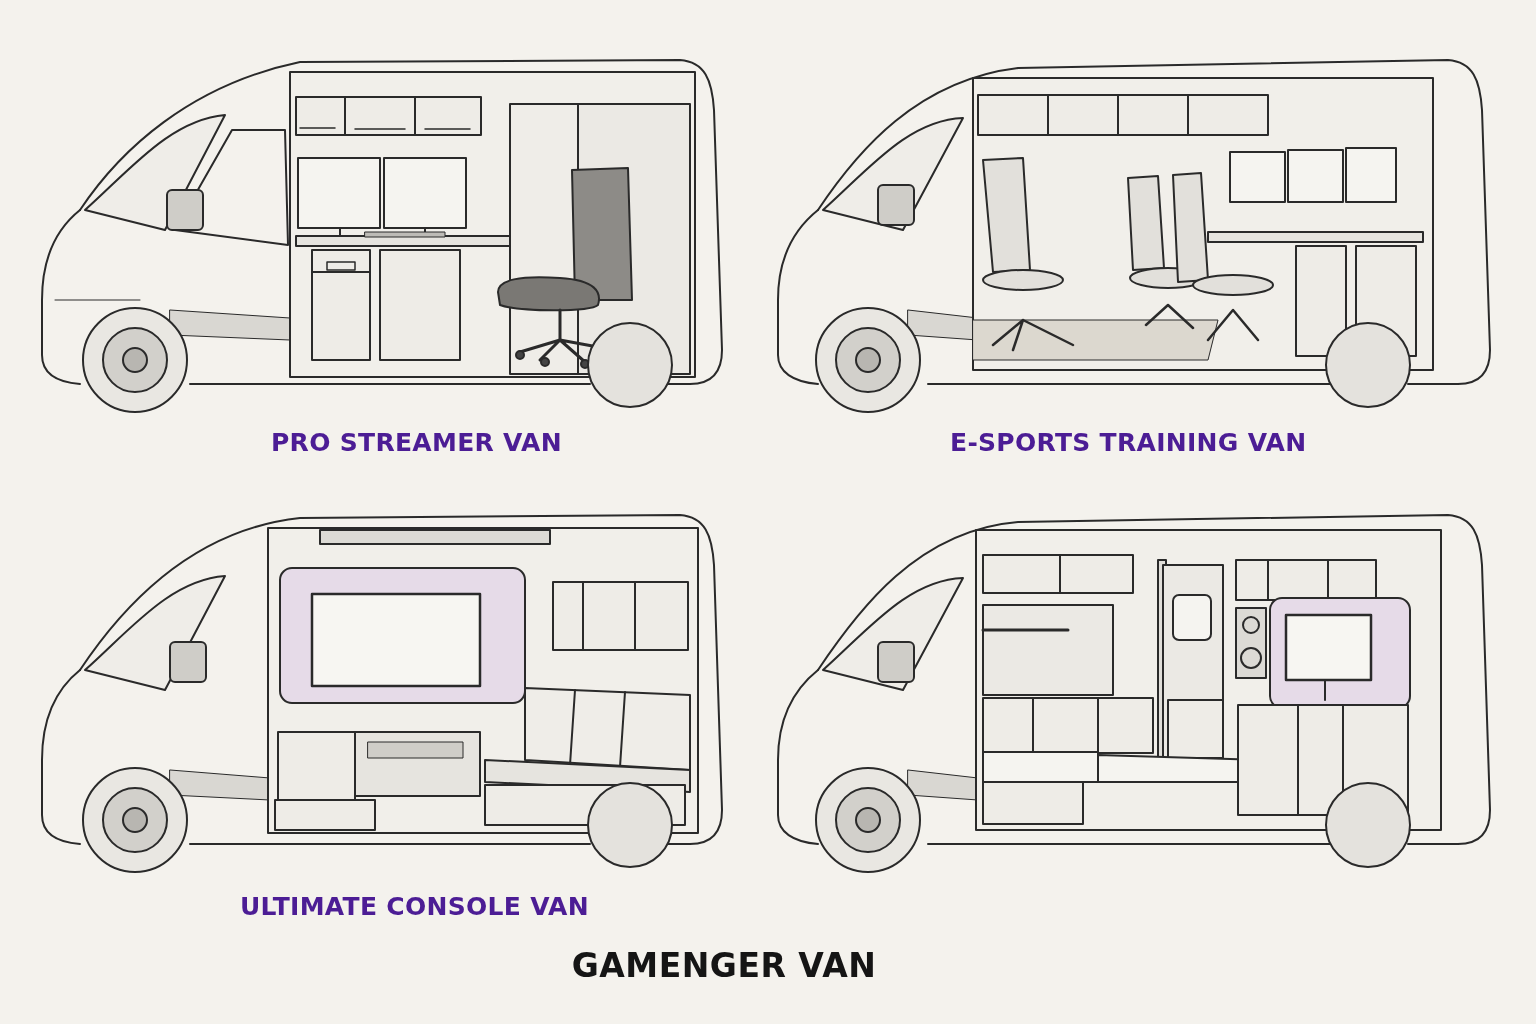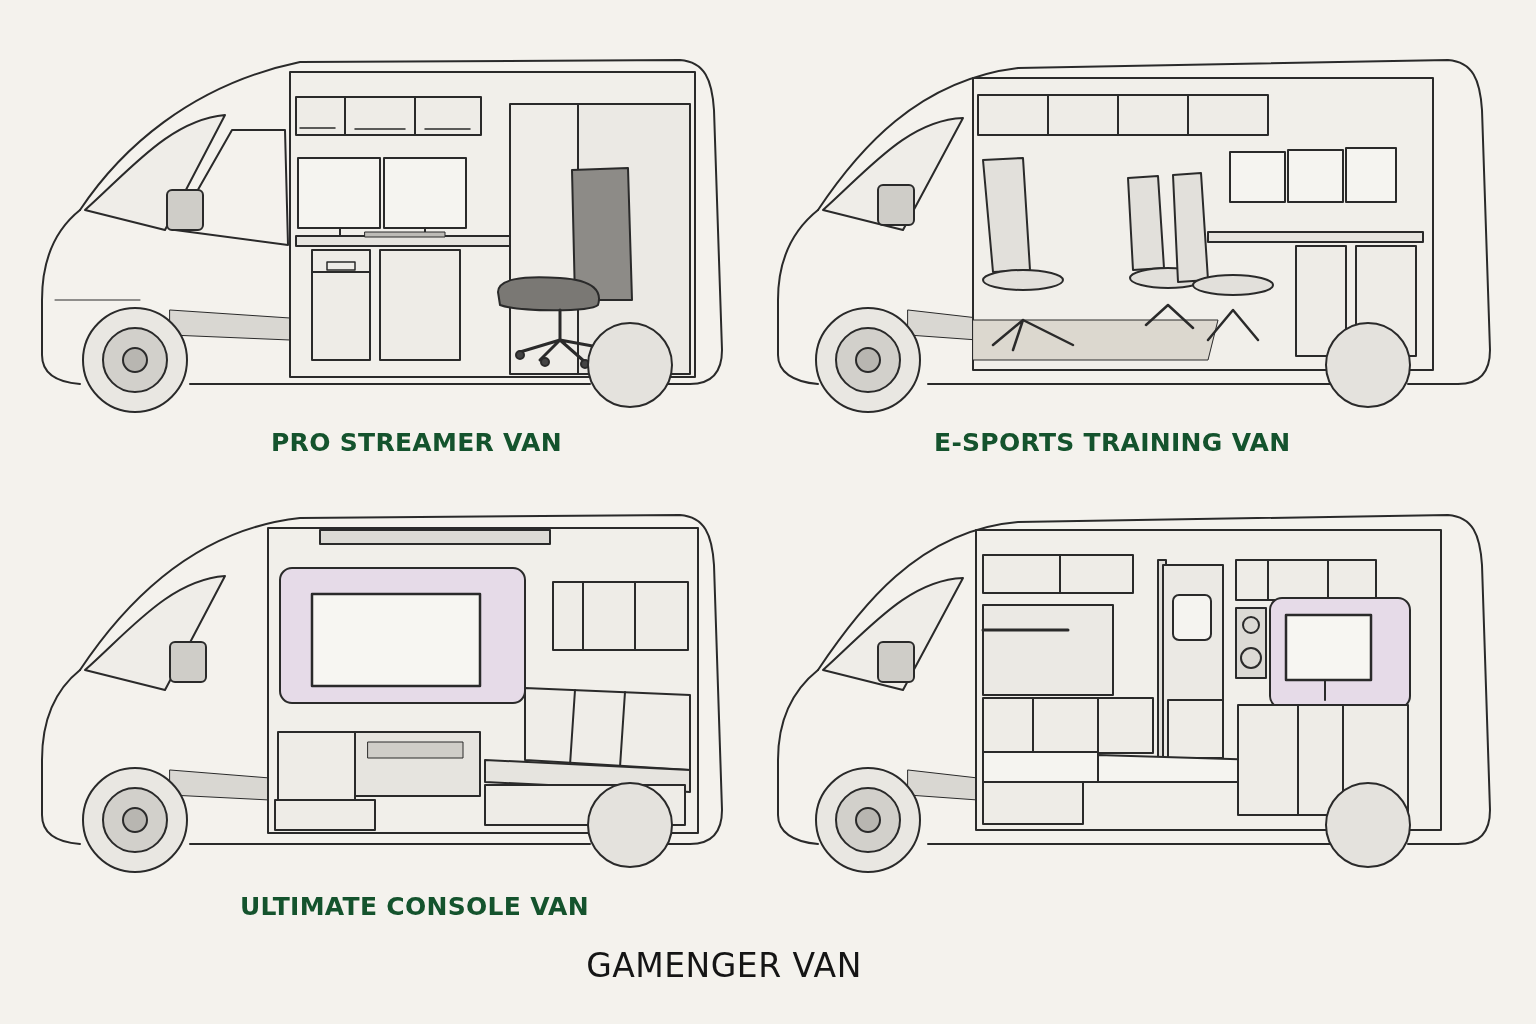--- a/index.html
+++ b/index.html
@@ -4,25 +4,25 @@
 <style>
   html, body { margin:0; padding:0; }
   body {
     width:1536px; height:1024px; background:#f4f2ed; overflow:hidden;
     font-family:"DejaVu Sans", sans-serif; color:#1a1a1a; position:relative;
   }
   .panel { position:absolute; width:768px; height:470px; }
   .panel svg { position:absolute; left:0; top:0; }
   .label {
     position:absolute; font-weight:bold; font-size:25px; letter-spacing:0.3px;
-    color:#14532d; white-space:nowrap;
+    color:#4c1d95; white-space:nowrap;
   }
   .main-title {
     position:absolute; left:0; width:1448px; top:946px; text-align:center;
-    font-weight:normal; font-size:33px; color:#151515; letter-spacing:0.5px;
+    font-weight:bold; font-size:33px; color:#151515; letter-spacing:0.5px;
   }
 </style>
 </head>
 <body>
 
 <div class="panel" style="left:0;top:0;">
   <svg width="768" height="470" viewBox="0 0 768 470">
     <g fill="none" stroke="#2a2a2a" stroke-width="2" stroke-linejoin="round" stroke-linecap="round">
 
       <path d="M80,210 C120,150 190,85 300,62 L680,60 C705,62 712,80 714,110 L722,350 C722,372 712,384 690,384 L660,384"></path>
@@ -114,21 +114,21 @@
         <ellipse cx="465" cy="285" rx="40" ry="10"></ellipse>
       </g>
       <path d="M225,345 L255,320 L305,345 M245,350 L255,320 M378,325 L400,305 L425,328 M440,340 L465,310 L490,340" stroke-width="2.5"></path>
 
       <circle cx="100" cy="360" r="52" fill="#e9e7e2"></circle>
       <circle cx="100" cy="360" r="32" fill="#d2d0cb"></circle>
       <circle cx="100" cy="360" r="12" fill="#b8b6b1"></circle>
       <circle cx="600" cy="365" r="42" fill="#e4e2dd"></circle>
     </g>
   </svg>
-  <div class="label" style="left:166px;top:428px;">E-SPORTS TRAINING VAN</div>
+  <div class="label" style="left:182px;top:428px;">E-SPORTS TRAINING VAN</div>
 </div>
 
 <div class="panel" style="left:0;top:470px;">
   <svg width="768" height="470" viewBox="0 0 768 470">
     <g fill="none" stroke="#2a2a2a" stroke-width="2" stroke-linejoin="round" stroke-linecap="round">
       <path d="M80,200 C120,140 190,60 300,48 L680,45 C705,47 712,65 714,95 L722,340 C722,362 712,374 690,374 L660,374"></path>
       <path d="M80,200 C55,220 42,250 42,290 L42,345 C42,362 55,372 80,374"></path>
       <path d="M190,374 L590,374"></path>
       <path d="M85,200 C130,160 170,110 225,106 L165,220 Z" fill="#efede8"></path>
       <rect x="170" y="172" width="36" height="40" rx="5" fill="#cfcdc8"></rect>

